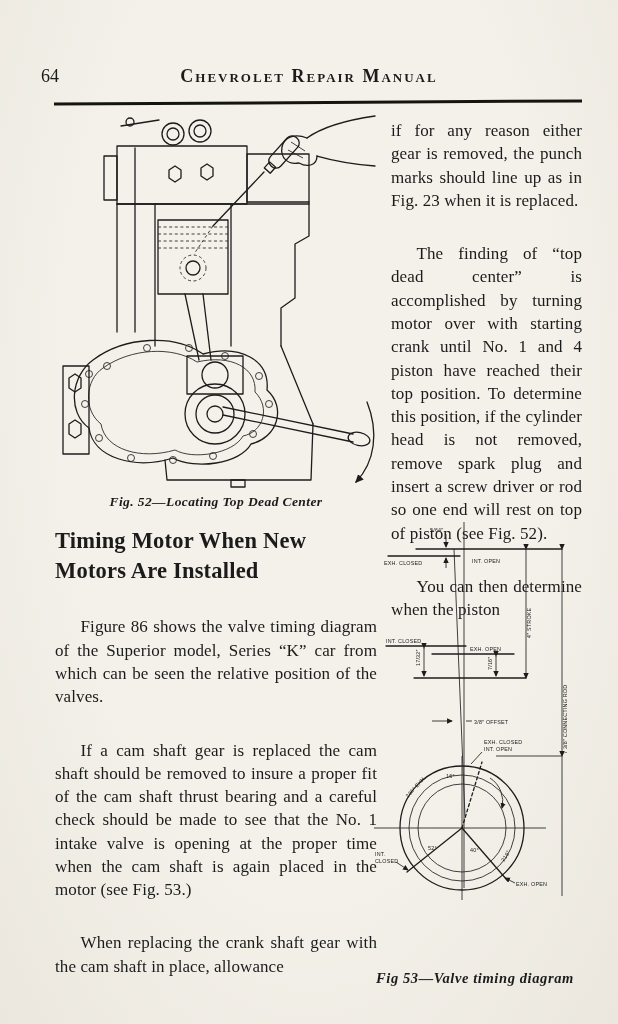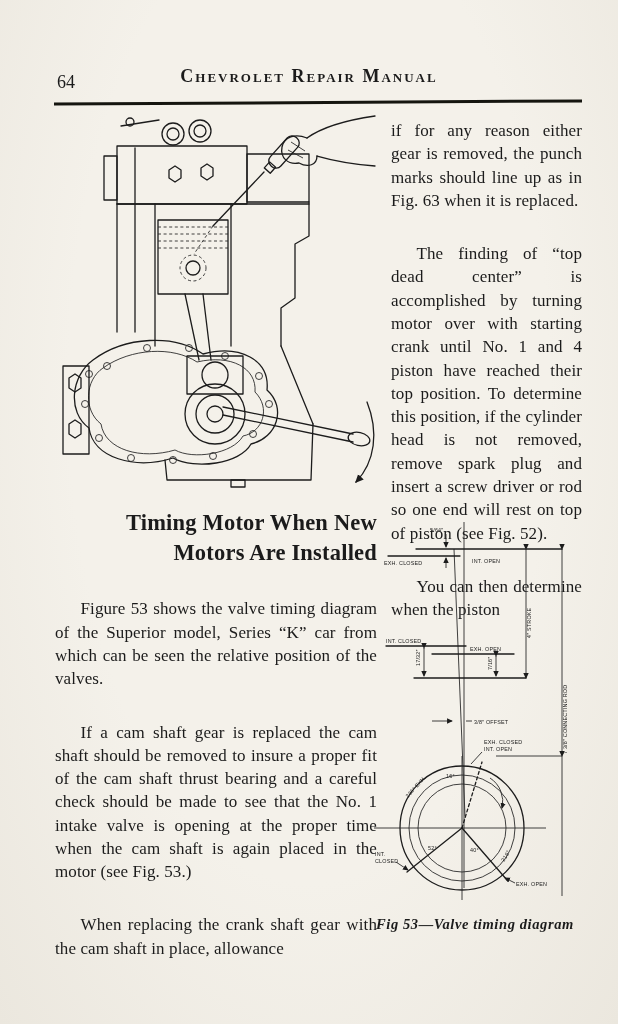--- a/index.html
+++ b/index.html
@@ -8,21 +8,21 @@
     background:#d8d4cb;
     font-family:"Liberation Serif", serif;
     color:#1b1b1b;
     overflow:hidden;
   }
   #page{
     position:relative;width:618px;height:1024px;
     background:radial-gradient(ellipse at 50% 38%, #f4f1ea 55%, #ebe7de 100%);
   }
   
-  .page-number{position:absolute;left:57px;top:66px;font-size:18px;margin-top:6px;}
+  .page-number{position:absolute;left:41px;top:66px;font-size:18px;}
   .header-title{
     position:absolute;left:0;right:0;top:66px;text-align:center;
     font-size:18px;font-variant:small-caps;letter-spacing:2px;font-weight:600;
   }
   .header-rule{
     position:absolute;left:54px;right:36px;top:101px;height:2.6px;
     background:#15150f;transform:rotate(-0.35deg);
   }
   
   .left-col{position:absolute;left:55px;top:108px;width:322px;}
@@ -30,28 +30,28 @@
   p.body{
     margin:0;font-size:17px;line-height:1.37;text-align:justify;
     letter-spacing:.1px;
   }
   p.indent{text-indent:1.5em;margin-top:30px;}
   .fig-caption{
     text-align:center;font-size:13.5px;font-weight:bold;font-style:italic;
     letter-spacing:.4px;margin:2px 0 6px 0;
   }
   .section-heading{
-    text-align:right;font-size:22.5px;font-weight:bold;line-height:1.32;
+    text-align:left;font-size:22.5px;font-weight:bold;line-height:1.32;
     margin:16px 0 10px 0;letter-spacing:.2px;
   }
   .fig52-wrap{width:322px;height:384px;}
   
   .fig53-wrap{position:absolute;left:374px;top:516px;width:216px;height:402px;}
   .fig53-caption{
-    position:absolute;left:376px;top:916px;width:220px;
+    position:absolute;left:376px;top:970px;width:220px;
     font-size:14.5px;font-weight:bold;font-style:italic;letter-spacing:.6px;
   }
   svg .ln{stroke:#1c1c1c;stroke-width:1.3;fill:none;stroke-linecap:round;stroke-linejoin:round;}
   svg .thin{stroke:#2a2a2a;stroke-width:.9;fill:none;}
   svg .dash{stroke-dasharray:3 2.6;}
   svg .lbl{font-family:"Liberation Sans",sans-serif;font-size:6px;fill:#1b1b1b;letter-spacing:.2px;}
   svg .sm{font-size:5.4px;}
 </style>
 </head>
 <body>
@@ -143,34 +143,35 @@
         <line class="ln" x1="168" y1="307" x2="298" y2="334"></line>
         <ellipse class="ln" cx="304" cy="331" rx="11" ry="6.5" transform="rotate(12 304 331)"></ellipse>
         <path class="ln" d="M312,294 C324,324 320,354 301,374" marker-end="url(#ar)"></path>
 
         <line class="ln" x1="226" y1="238" x2="258" y2="316"></line>
         <path class="ln" d="M110,352 L112,372 L256,372 L258,316"></path>
         <rect class="ln" x="176" y="372" width="14" height="7"></rect>
       </svg>
     </div>
 
+    <div class="fig-caption">Fig. 52—Locating Top Dead Center</div>
 
 
     <div class="section-heading">
       <div>Timing Motor When New</div>
       <div>Motors Are Installed</div>
     </div>
 
-    <p class="body indent">Figure 53 shows the valve timing diagram of the Superior model, Series “K” car from which can be seen the relative position of the valves.</p>
+    <p class="body indent">Figure 86 shows the valve timing diagram of the Superior model, Series “K” car from which can be seen the relative position of the valves.</p>
     <p class="body indent">If a cam shaft gear is replaced the cam shaft should be removed to insure a proper fit of the cam shaft thrust bearing and a careful check should be made to see that the No. 1 intake valve is opening at the proper time when the cam shaft is again placed in the motor (see Fig. 53.)</p>
     <p class="body indent">When replacing the crank shaft gear with the cam shaft in place, allowance</p>
   </div>
 
   <div class="right-col">
-    <p class="body">if for any reason either gear is removed, the punch marks should line up as in Fig. 63 when it is replaced.</p>
+    <p class="body">if for any reason either gear is removed, the punch marks should line up as in Fig. 23 when it is replaced.</p>
     <p class="body indent">The finding of “top dead center” is accomplished by turning motor over with starting crank until No. 1 and 4 piston have reached their top position. To determine this position, if the cylinder head is not removed, remove spark plug and insert a screw driver or rod so one end will rest on top of piston (see Fig. 52).</p>
     <p class="body indent">You can then determine when the piston</p>
   </div>
 
   <div class="fig53-wrap">
     <svg width="216" height="402" viewBox="0 0 216 402">
 
       <line class="thin" x1="90" y1="6" x2="90" y2="372"></line>
       <line class="thin" x1="80" y1="33" x2="91" y2="300"></line>
 

